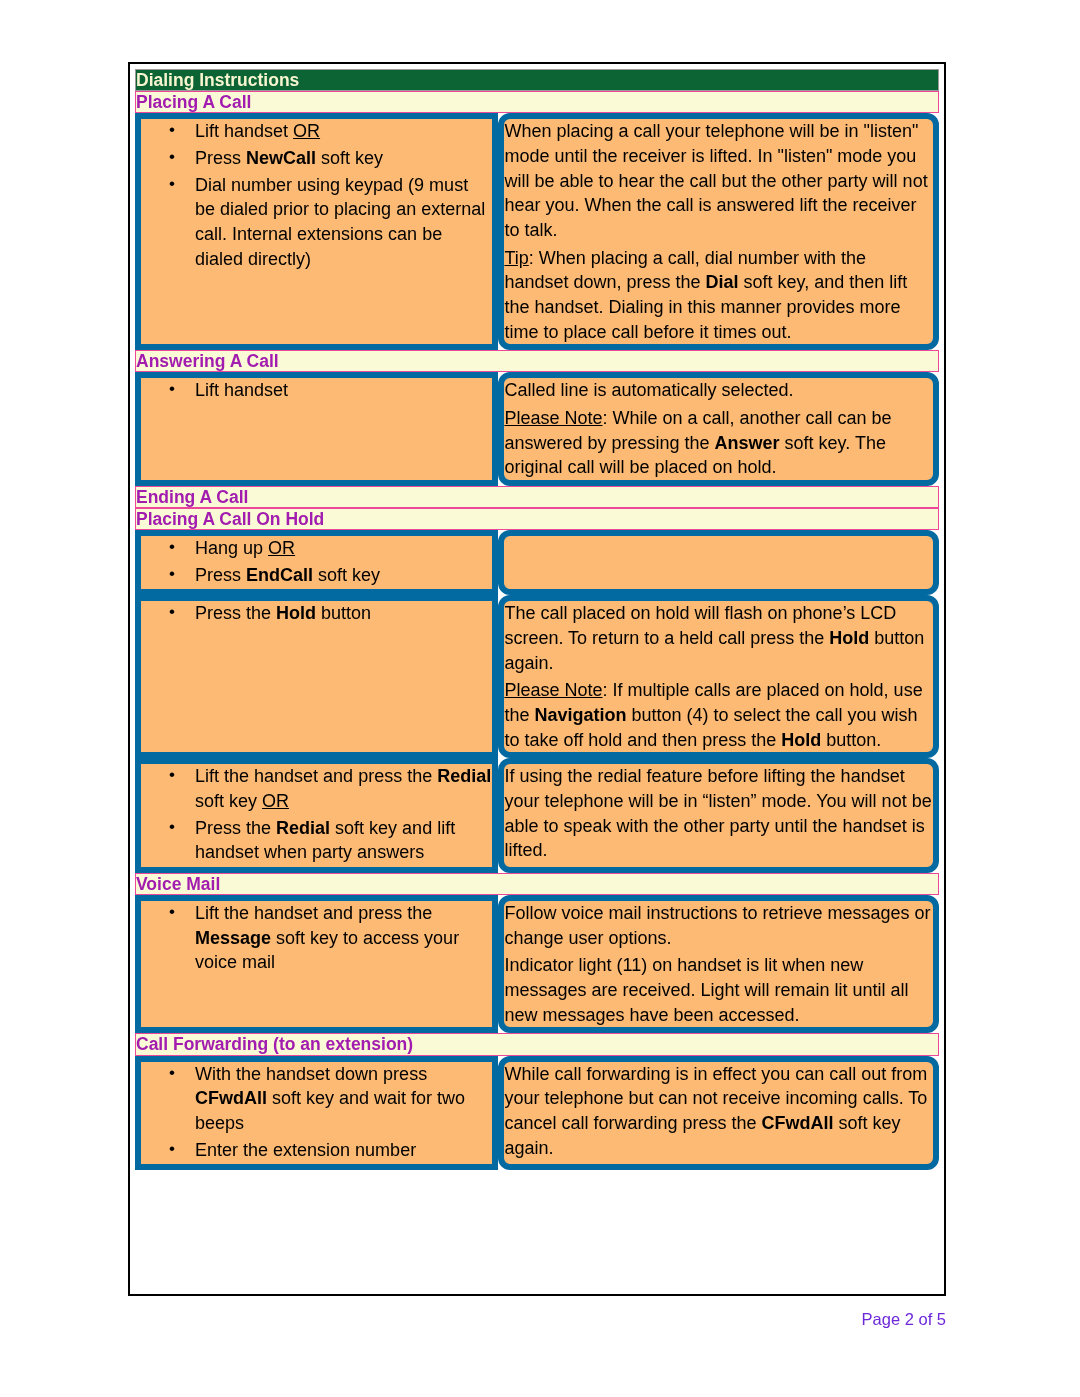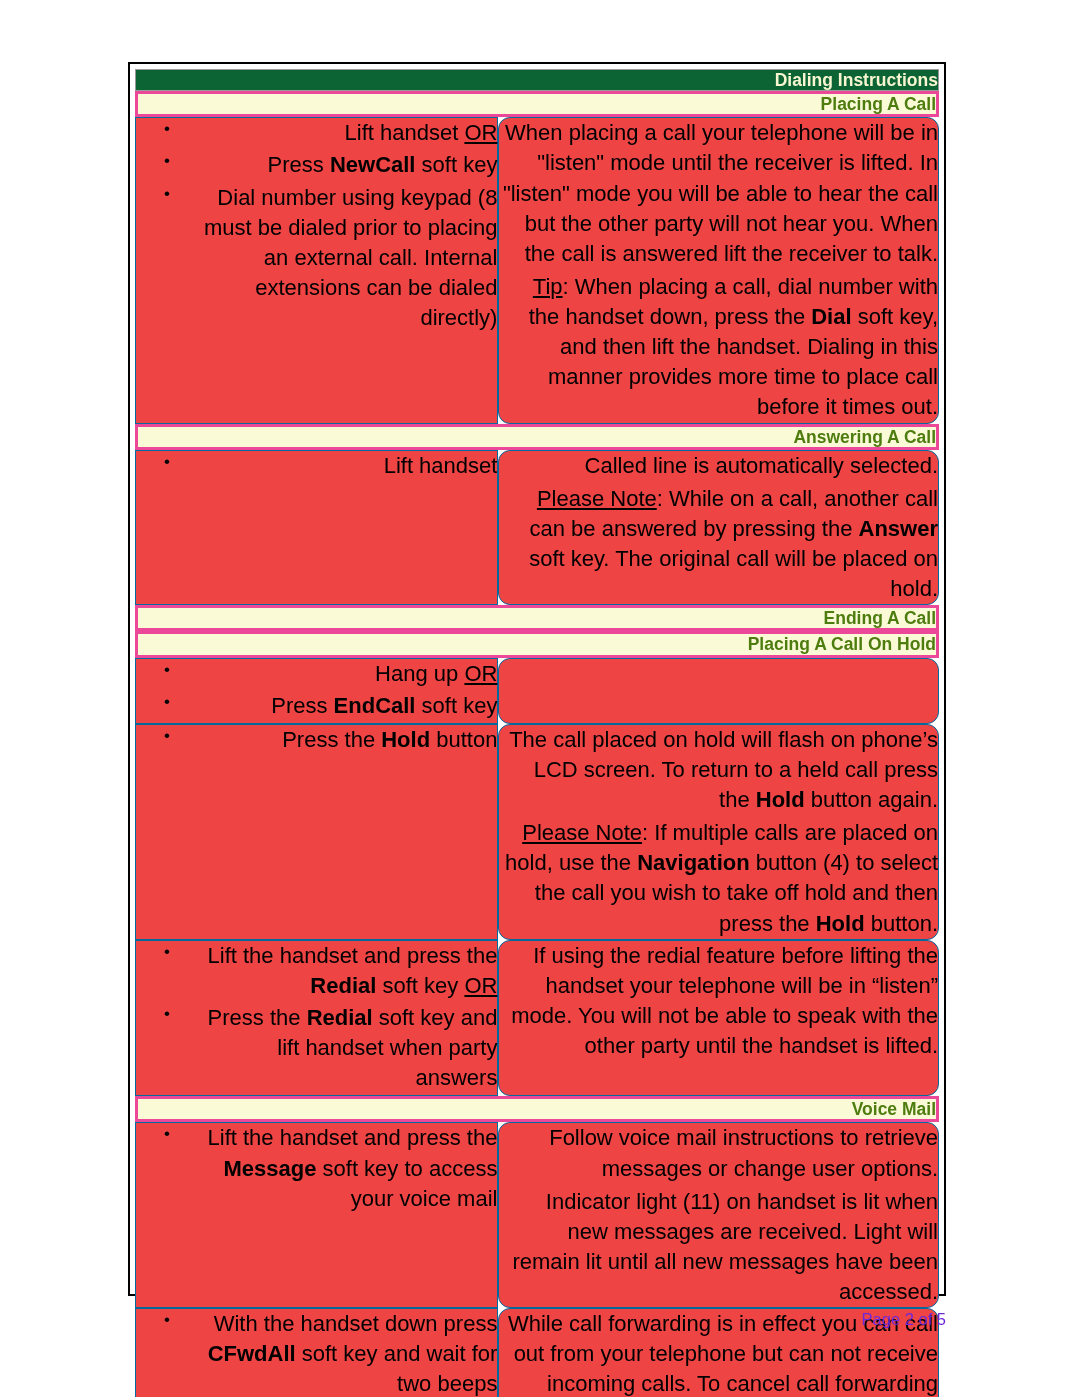--- a/index.html
+++ b/index.html
@@ -34,21 +34,20 @@
     box-sizing: border-box;
     border: 2px solid #000000;
     background: #ffffff;
     padding: 5px;
   }
 
   .table-wrap {
     width: 100%;
     height: 100%;
     box-sizing: border-box;
-    text-align: right;
   }
 
   table.dial {
     width: 100%;
     border-collapse: separate;
     border-spacing: 0;
     table-layout: fixed;
   }
 
   table.dial td, table.dial th {
@@ -64,36 +63,36 @@
     font-size: 17.5px;
     line-height: 1.15;
     padding: 5px 8px 6px 10px;
     border: 1px solid #9a9a9a;
     box-sizing: border-box;
   }
 
   
   .band-yellow {
     background: #fbfad6;
-    color: #4d7c0f;
+    color: #a21caf;
     font-weight: bold;
     font-size: 17.5px;
     line-height: 1.15;
     padding: 5px 8px 6px 10px;
-    border: 3px solid #ec4899;
+    border: 1px solid #ec4899;
     box-sizing: border-box;
   }
 
   
   .cell {
-    border: 1px solid #0369a1;
-    box-sizing: border-box;
-    font-size: 22px;
+    border: 6px solid #0369a1;
+    box-sizing: border-box;
+    font-size: 18px;
     line-height: 1.37;
-    background: #ef4444;
+    background: #fdba74;
   }
   .cell-left {
     padding: 8px 8px 14px 8px;
   }
   .cell-right {
     padding: 9px 10px 14px 10px;
     border-radius: 12px;
   }
 
   ul.steps {
@@ -153,21 +152,21 @@
           </tr>
 
         <tr>
               <td colspan="2" class="band-yellow">Placing A Call</td>
             </tr>
             <tr>
               <td class="cell cell-left">
                 <ul class="steps">
                   <li>Lift handset <u>OR</u></li>
                   <li>Press <b>NewCall</b> soft key</li>
-                  <li>Dial number using keypad (8 must be dialed prior to placing an external call. Internal extensions can be dialed directly)</li>
+                  <li>Dial number using keypad (9 must be dialed prior to placing an external call. Internal extensions can be dialed directly)</li>
                 </ul>
               </td>
               <td class="cell cell-right">
                 <p class="para">When placing a call your telephone will be in "listen" mode until the receiver is lifted. In "listen" mode you will be able to hear the call but the other party will not hear you. When the call is answered lift the receiver to talk.</p>
                 <p class="para"><u>Tip</u>: When placing a call, dial number with the handset down, press the <b>Dial</b> soft key, and then lift the handset. Dialing in this manner provides more time to place call before it times out.</p>
               </td>
             </tr>
             <tr>
               <td colspan="2" class="band-yellow">Answering A Call</td>
             </tr>
@@ -227,32 +226,32 @@
                 <ul class="steps">
                   <li>Lift the handset and press the <b>Message</b> soft key to access your voice mail</li>
                 </ul>
               </td>
               <td class="cell cell-right">
                 <p class="para">Follow voice mail instructions to retrieve messages or change user options.</p>
                 <p class="para">Indicator light (11) on handset is lit when new messages are received. Light will remain lit until all new messages have been accessed.</p>
               </td>
             </tr>
             <tr>
+              <td colspan="2" class="band-yellow">Call Forwarding (to an extension)</td>
+            </tr>
+            <tr>
               <td class="cell cell-left">
                 <ul class="steps">
                   <li>With the handset down press <b>CFwdAll</b> soft key and wait for two beeps</li>
                   <li>Enter the extension number</li>
                 </ul>
               </td>
               <td class="cell cell-right">
                 <p class="para">While call forwarding is in effect you can call out from your telephone but can not receive incoming calls. To cancel call forwarding press the <b>CFwdAll</b> soft key again.</p>
               </td>
-            </tr>
-            <tr>
-              <td colspan="2" class="band-yellow">Call Forwarding (to an extension)</td>
             </tr>
           </tbody>
       </table>
     </div>
   </div>
 
   <div class="footer">Page 2 of 5</div>
 
 </div>
 

